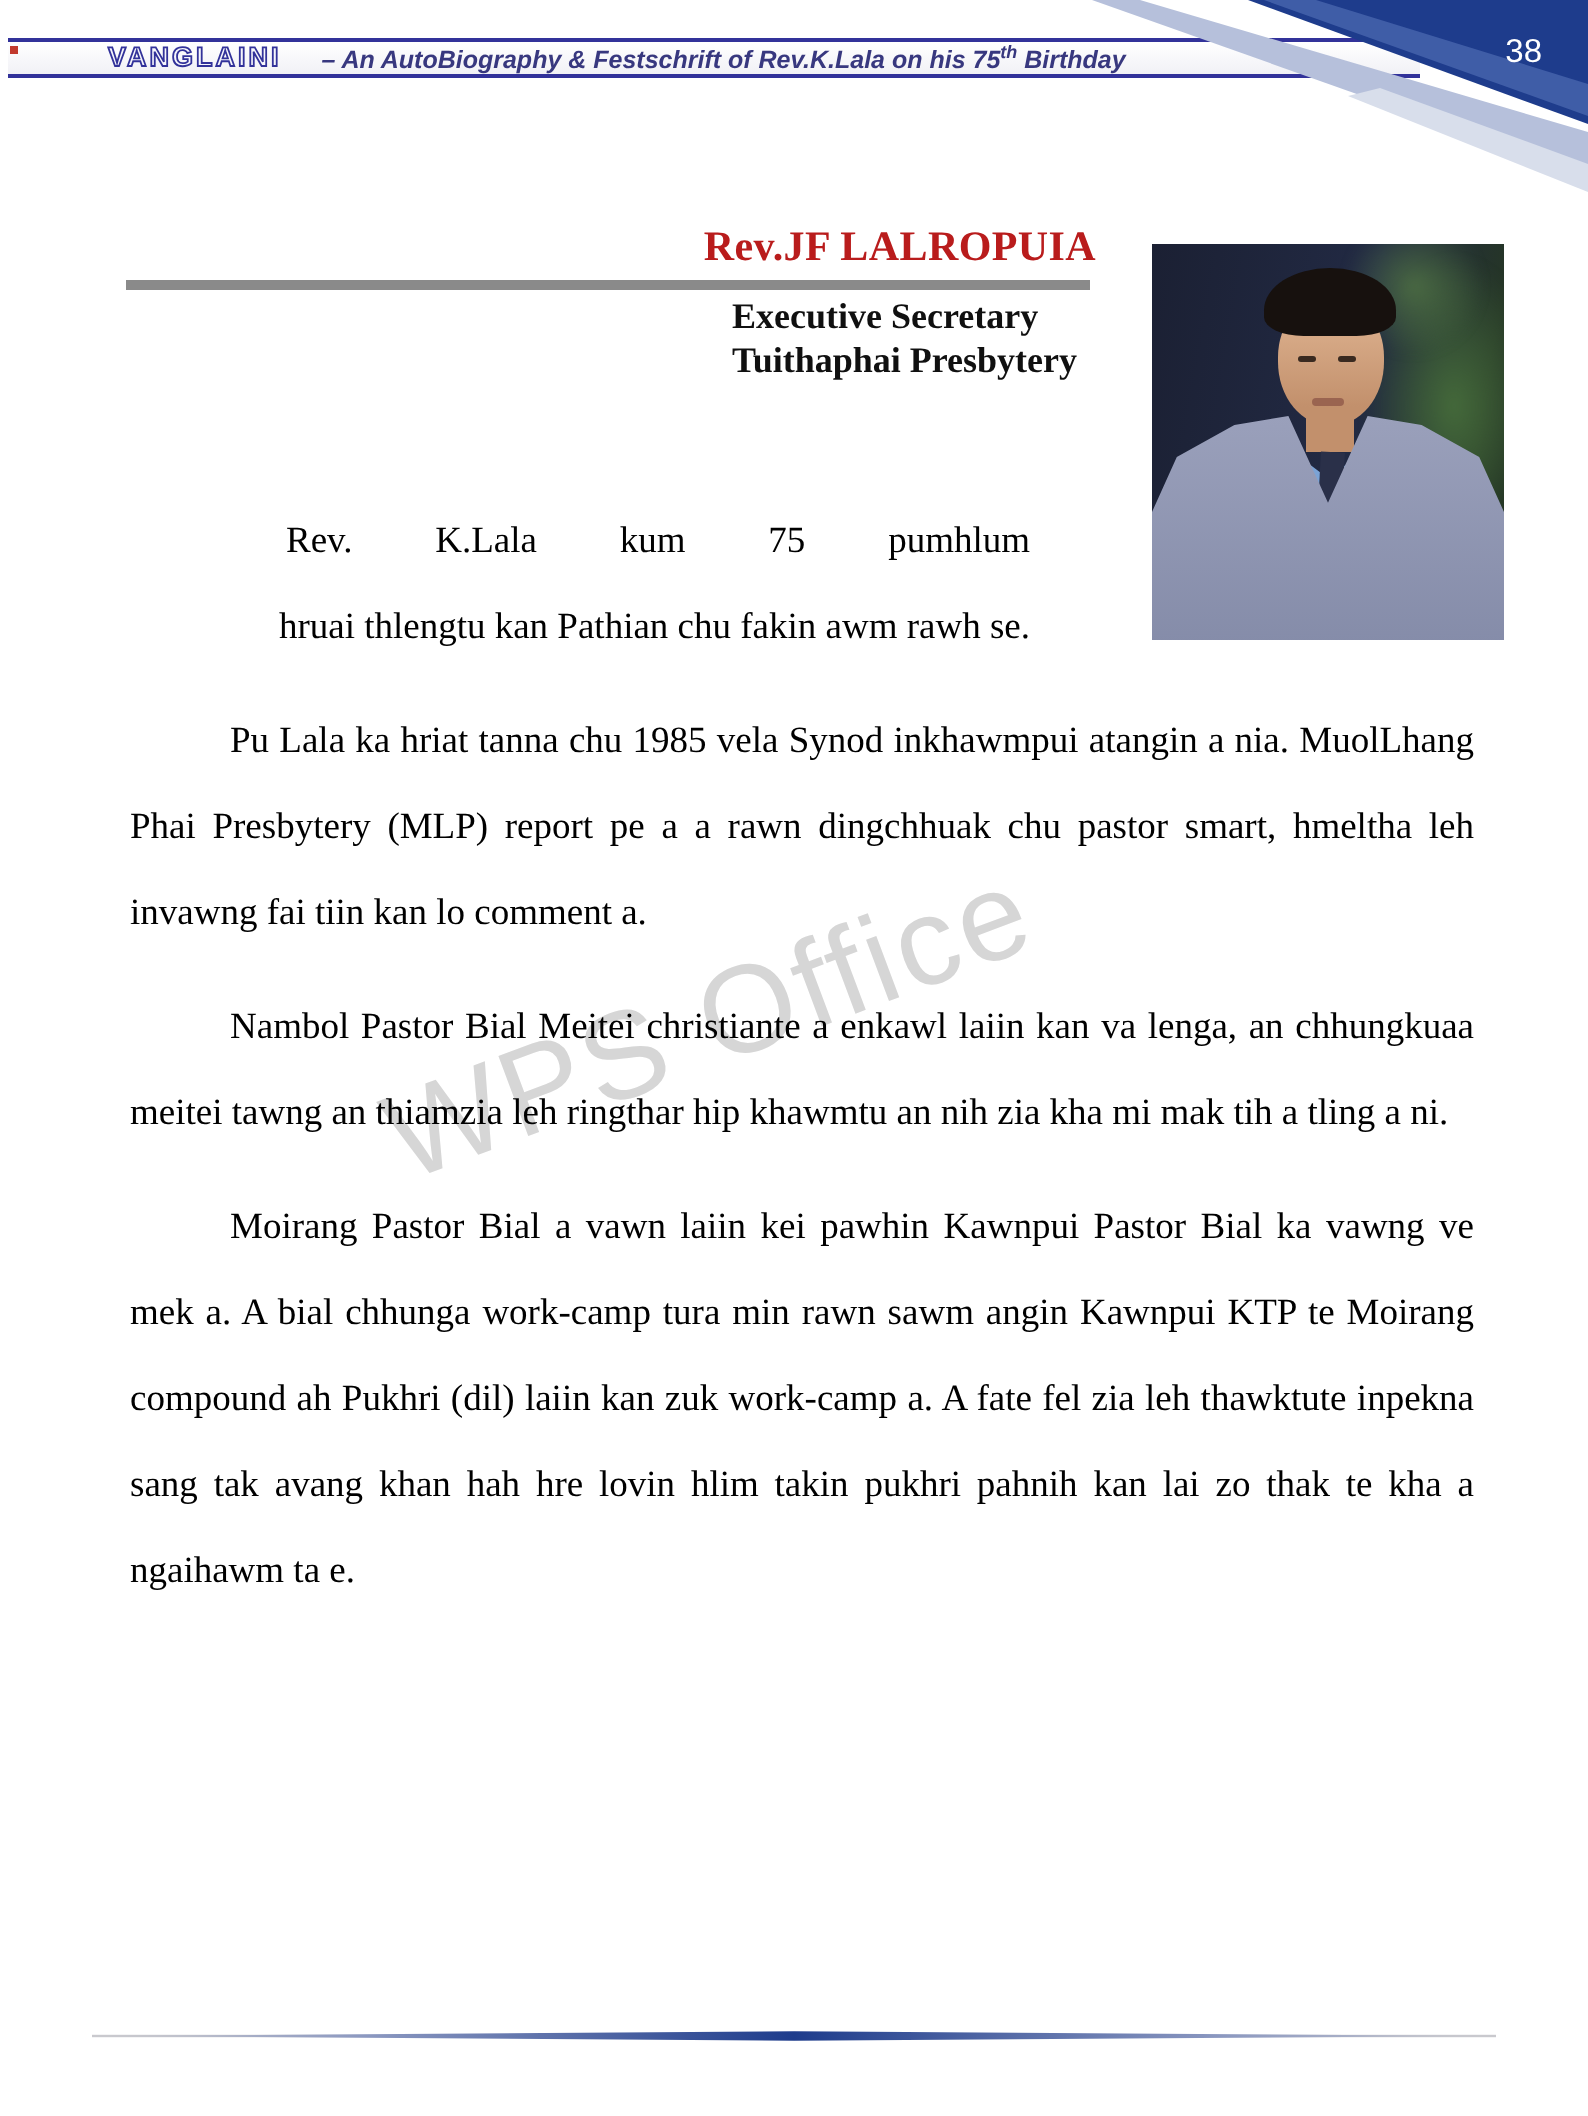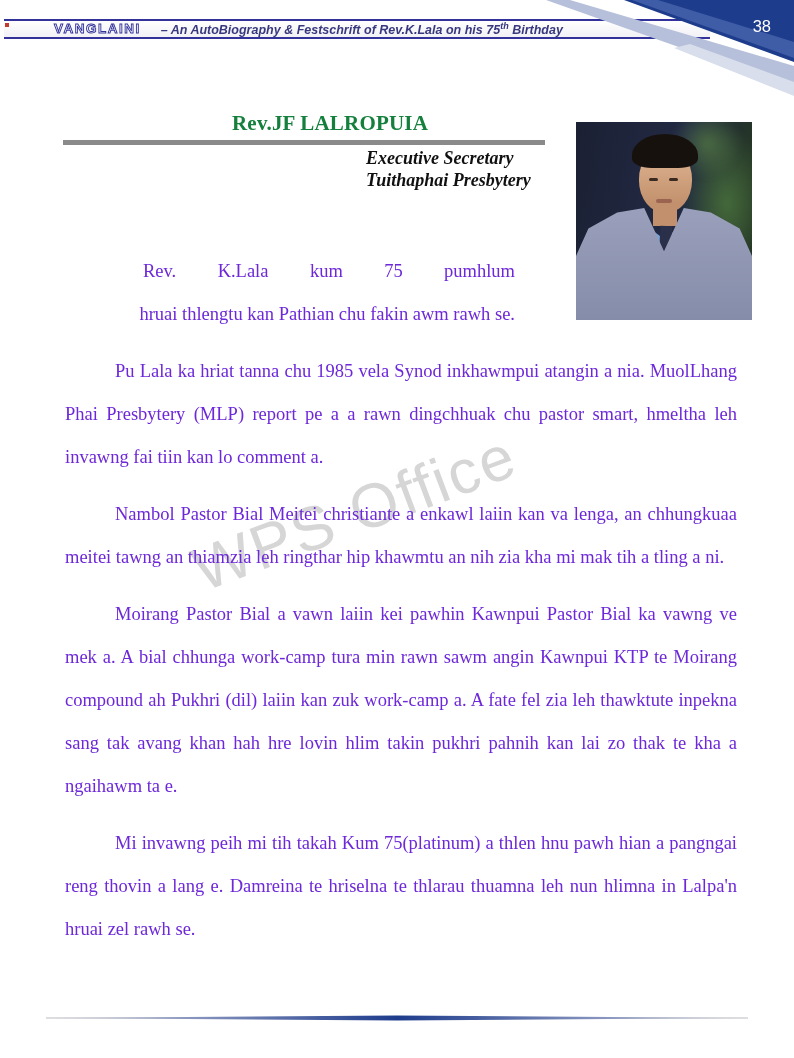--- a/index.html
+++ b/index.html
@@ -19,26 +19,26 @@
   .tagline{font-size:12.5px;font-style:italic;font-weight:bold;
     color:var(--header-text,#38387f);margin-left:20px;}
   .tagline sup{font-size:9px;}
 
   .corner{position:absolute;right:0;top:0;z-index:2;}
   .c-navy{fill:var(--navy,#1e3c8c);}
   .pagenum{position:absolute;top:17px;right:23px;z-index:3;color:#ffffff;
     font-family:"Liberation Sans",sans-serif;font-size:16.5px;}
 
   
-  .name{position:absolute;left:232px;top:111px;width:300px;text-align:left;
-    font-size:21px;font-weight:bold;color:#15803d;letter-spacing:0.2px;}
+  .name{position:absolute;left:248px;top:111px;width:300px;text-align:right;
+    font-size:21px;font-weight:bold;color:#b91c1c;letter-spacing:0.2px;}
   .rule{position:absolute;left:63px;top:140px;width:482px;height:5px;
     background:var(--rule-gray,#8a8a8a);}
   .subtitle{position:absolute;left:366px;top:147px;font-size:18px;font-weight:bold;
-    font-style:italic;line-height:22px;color:#101010;}
+    line-height:22px;color:#101010;}
 
   
   .photo{position:absolute;left:576px;top:122px;width:176px;height:198px;overflow:hidden;
     background:linear-gradient(100deg,#1b2033 0%,#222a44 55%,#253527 85%,#1d2b20 100%);}
   .photo *{position:absolute;}
   .foliage{right:-20px;top:6px;width:90px;height:150px;
     background:radial-gradient(closest-side,rgba(72,112,60,.9),rgba(40,70,40,0));filter:blur(3px);}
   .foliage2{right:10px;top:-14px;width:70px;height:70px;
     background:radial-gradient(closest-side,rgba(90,130,70,.7),rgba(40,70,40,0));filter:blur(3px);}
   .face{left:63px;top:27px;width:53px;height:64px;
@@ -53,21 +53,21 @@
     clip-path:polygon(0 0,50% 62%,100% 0,100% 100%,0 100%);}
   .tie{left:83px;top:104px;width:12px;height:56px;background:#2a3049;transform:rotate(3deg);}
   .sweater{left:32px;top:98px;width:112px;height:100px;background:#222840;
     clip-path:polygon(0 100%,4% 16%,36% 0,50% 34%,64% 0,96% 16%,100% 100%);}
   .jacket{left:-2px;top:86px;width:180px;height:114px;
     background:linear-gradient(180deg,#9aa0bb,#858ca9);
     clip-path:polygon(0 100%,0 46%,8% 18%,24% 4%,39% 0,50% 38%,61% 0,76% 4%,92% 18%,100% 46%,100% 100%);}
 
   
   .article{position:absolute;left:65px;top:250px;width:672px;z-index:1;
-    font-size:18.5px;line-height:43px;color:#6d28d9;}
+    font-size:18.5px;line-height:43px;color:#000000;}
   .article p{margin:0 0 14px 0;text-align:justify;text-indent:50px;}
   .intro{width:450px;margin:0 0 14px 0;}
   .intro .l1{display:block;text-align:justify;text-align-last:justify;text-indent:78px;}
   .intro .l2{display:block;text-align:right;}
 
   
   .watermark{position:absolute;left:208px;top:534px;z-index:0;
     font-family:"Liberation Sans",sans-serif;font-size:62px;letter-spacing:2px;
     color:var(--watermark,#d6d6d6);transform:rotate(-20.5deg);transform-origin:0 100%;
     white-space:nowrap;}
@@ -119,21 +119,20 @@
   </div>
 
   <div class="article">
     <p class="intro">
         <span class="l1">Rev. K.Lala kum 75 pumhlum</span>
         <span class="l2">hruai thlengtu  kan Pathian chu fakin awm rawh se.</span>
       </p>
     <p>Pu Lala ka hriat tanna chu 1985 vela Synod inkhawmpui atangin a nia. MuolLhang Phai Presbytery (MLP) report pe a a rawn dingchhuak chu pastor smart, hmeltha leh invawng fai tiin kan lo comment a.</p>
     <p>Nambol Pastor Bial Meitei christiante a enkawl laiin kan va lenga, an chhungkuaa meitei tawng an thiamzia leh ringthar hip khawmtu an nih zia kha mi mak tih a tling a ni.</p>
     <p>Moirang Pastor Bial a vawn laiin kei pawhin Kawnpui Pastor Bial ka vawng ve mek a. A bial chhunga work-camp tura min rawn sawm angin Kawnpui KTP te Moirang compound ah Pukhri (dil) laiin kan zuk work-camp a. A fate fel zia leh thawktute inpekna sang tak avang khan hah hre lovin hlim takin pukhri pahnih kan lai zo thak te kha a ngaihawm ta e.</p>
-    <p>Mi invawng peih mi tih takah Kum 75(platinum) a thlen hnu pawh hian a pangngai reng thovin a lang e. Damreina te hriselna te thlarau thuamna leh nun hlimna in Lalpa'n hruai zel rawh se.</p>
   </div>
 
   <svg class="footer-line" width="702" height="6" viewBox="0 0 702 6">
     <defs>
       <linearGradient id="lens" x1="0" y1="0" x2="1" y2="0">
         <stop offset="0" stop-color="#c9c9ce"></stop>
         <stop offset="0.2" stop-color="#8a97c0"></stop>
         <stop offset="0.5" stop-color="#1e3c8c"></stop>
         <stop offset="0.8" stop-color="#8a97c0"></stop>
         <stop offset="1" stop-color="#c9c9ce"></stop>

